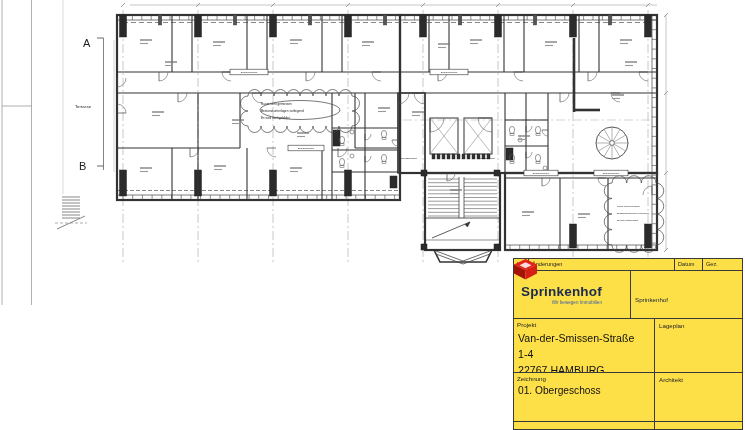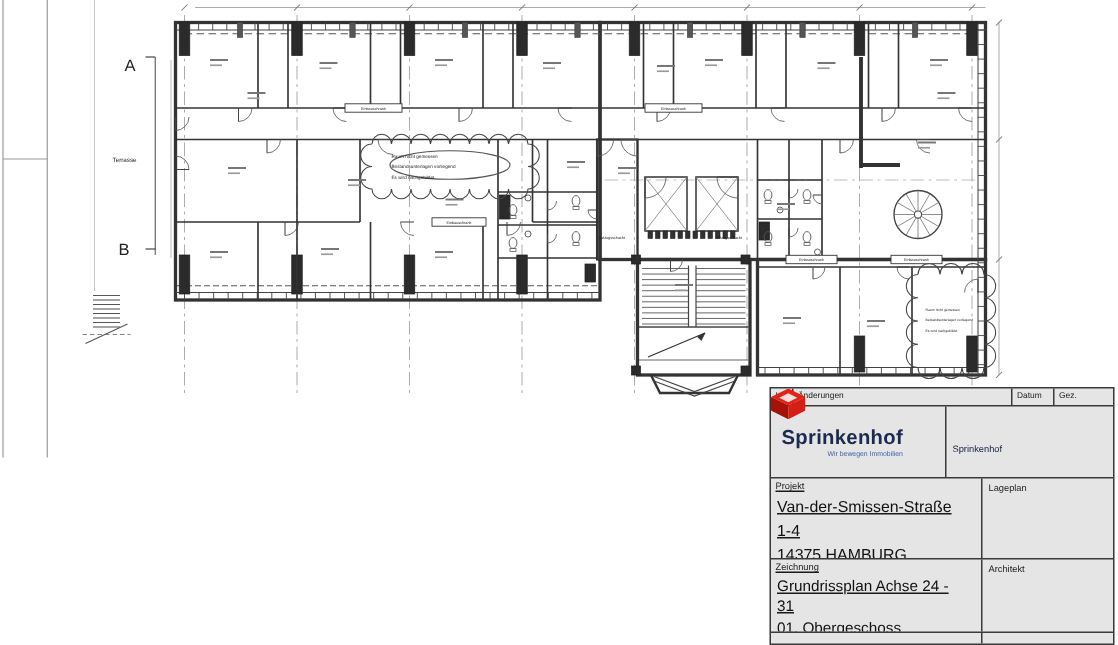--- a/index.html
+++ b/index.html
@@ -4,38 +4,38 @@
 <style>
   html,body{margin:0;padding:0;background:#fff;}
   body{width:745px;height:430px;overflow:hidden;position:relative;
        font-family:"Liberation Sans",sans-serif;color:#1a1a1a;}
   .sheet{position:absolute;inset:0;background:#fff;}
   svg{position:absolute;left:0;top:0;}
   svg text{font-family:"Liberation Sans",sans-serif;fill:#222;}
 
   
   .tb{position:absolute;left:513px;top:258px;width:230px;height:172px;
-      border:1px solid #3a3a3a;background:#e5e5e5;box-sizing:border-box;
+      border:1px solid #3a3a3a;background:#fde047;box-sizing:border-box;
       display:flex;flex-direction:column;}
   .tb .row{display:flex;border-bottom:1px solid #3a3a3a;box-sizing:border-box;}
   .tb .row:last-child{border-bottom:none;flex:1;}
   .c{box-sizing:border-box;border-right:1px solid #3a3a3a;overflow:hidden;}
   .c:last-child{border-right:none;}
   .head{height:12px;font-size:5.6px;line-height:11px;color:#222;}
   .head .c{padding-left:3px;}
   .ci{width:15px;} .ca{flex:1;} .cd{width:28px;} .cg{width:39px;}
   .co{height:48px;}
   .logo-cell{width:117px;display:flex;align-items:center;padding-left:7px;gap:5px;}
   .logo-txt{display:flex;flex-direction:column;}
   .logo-name{font-size:13.5px;font-weight:bold;color:#1b2a4e;letter-spacing:.2px;}
   .logo-tag{font-size:4.6px;color:#3c5fa5;text-align:right;margin-top:1px;}
   .addr-cell{flex:1;padding:3px 0 0 4px;font-size:6.2px;line-height:1.72;
              color:#15203d;white-space:pre;}
   .proj{height:54px;} .draw{height:49px;}
-  .main-cell{width:141px;padding:2px 12px 0 3px;text-decoration:underline;}
+  .main-cell{width:141px;padding:2px 12px 0 3px;}
   .side-cell{flex:1;padding:3px 0 0 4px;}
   .lbl{font-size:6.2px;color:#222;margin-bottom:3px;}
   .big{font-size:10.6px;color:#111;line-height:1.5;padding-left:1px;}
   .big2{font-size:10.2px;color:#111;line-height:1.25;padding-left:1px;margin-top:4px;}
   .last .main-cell{height:100%;}
 </style>
 </head>
 <body>
 
 <div class="sheet">
@@ -536,31 +536,30 @@
         
         
         
       </div>
     </div>
 
     <div class="row proj">
       <div class="c main-cell">
         <div class="lbl">Projekt</div>
         <div class="big">Van-der-Smissen-Straße 1-4</div>
-        <div class="big">14375 HAMBURG</div>
+        <div class="big">22767 HAMBURG</div>
       </div>
       <div class="c side-cell">
         <div class="lbl">Lageplan</div>
       </div>
     </div>
 
     <div class="row draw">
       <div class="c main-cell">
         <div class="lbl">Zeichnung</div>
-        <div class="big2">Grundrissplan Achse 24 - 31</div>
         <div class="big2" style="margin-top:2px">01. Obergeschoss</div>
       </div>
       <div class="c side-cell">
         <div class="lbl">Architekt</div>
       </div>
     </div>
 
     <div class="row last">
       <div class="c main-cell"></div>
       <div class="c side-cell"></div>

